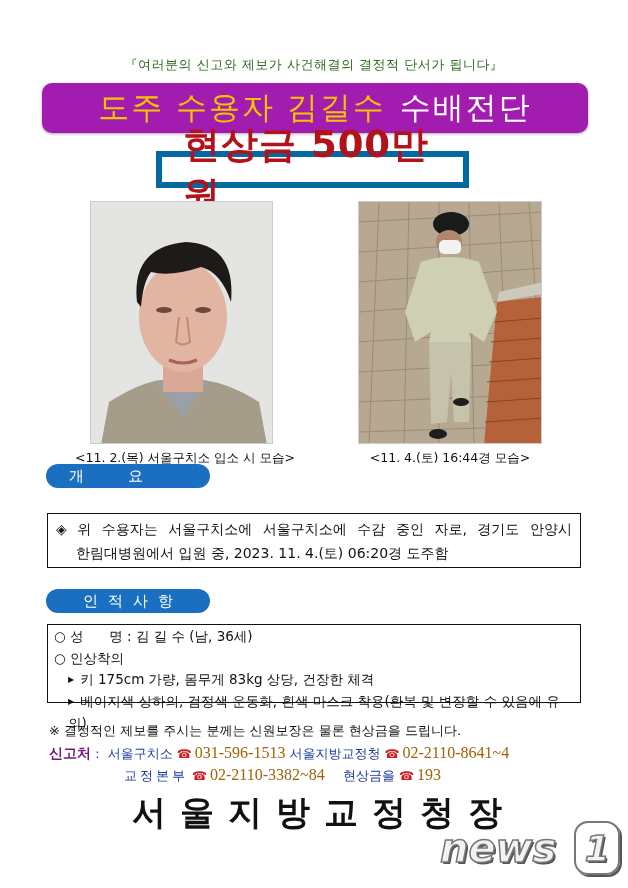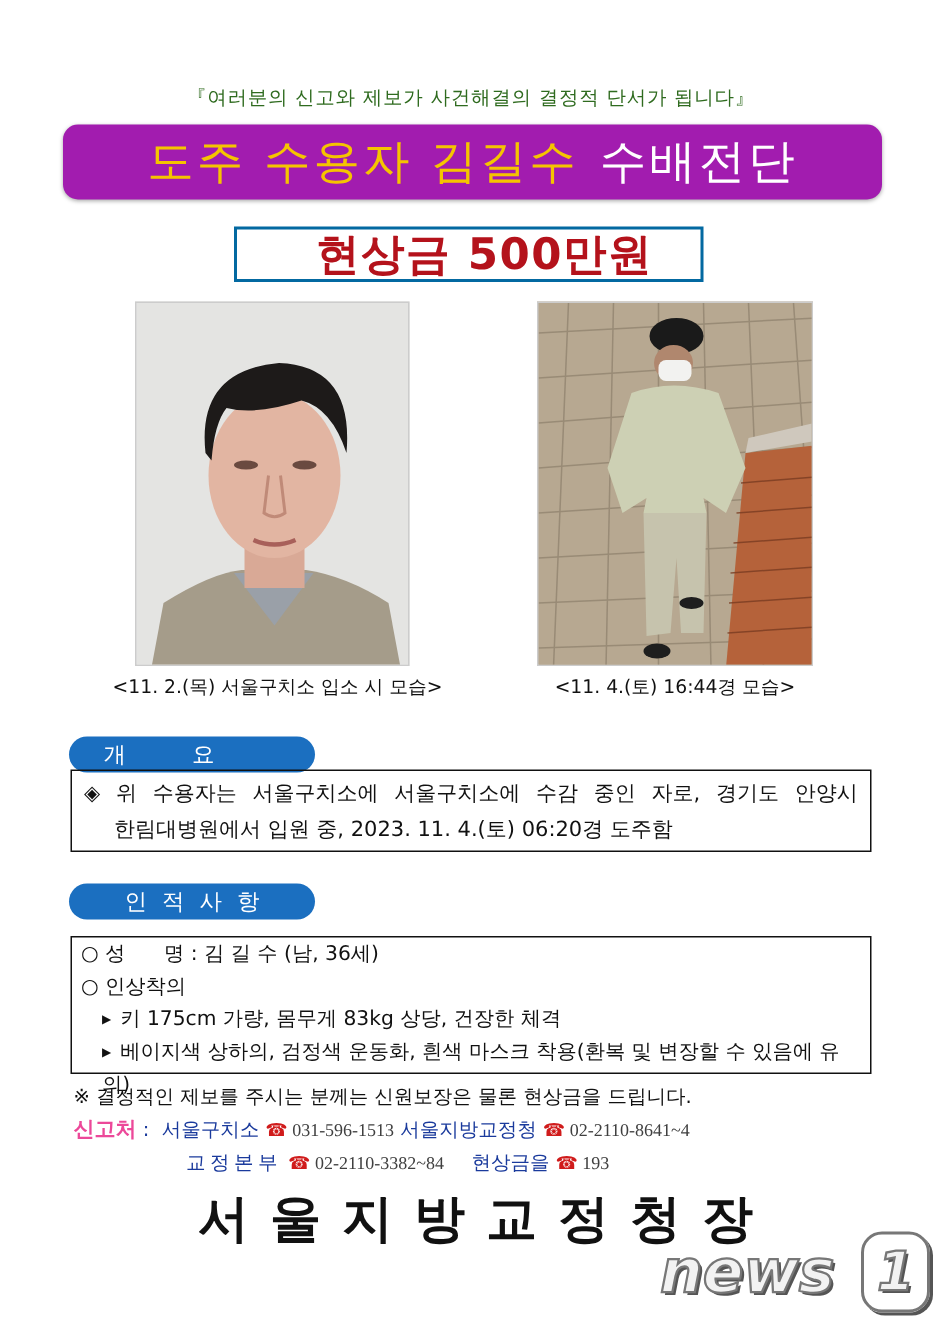--- a/index.html
+++ b/index.html
@@ -14,52 +14,52 @@
   }
   .title-bar {
     left:42px; top:83px; width:546px; height:50px; background:#a21caf;
     border-radius:10px; box-shadow:0 1px 3px rgba(0,0,0,0.35);
     display:flex; align-items:center; justify-content:center; gap:14px;
     font-size:31px; letter-spacing:2px;
   }
   .title-bar .yellow { color:#f5c400; }
   .title-bar .white { color:#ffffff; }
   .reward-box {
-    left:156px; top:151px; width:313px; height:37px; border:2px solid #0369a1;
+    left:156px; top:151px; width:313px; height:37px; border:6px solid #0369a1;
     box-sizing:border-box; display:flex; align-items:center; justify-content:center;
-    font-size:29px; color:#b4121b; font-weight:bold; letter-spacing:1px;padding-left:21px;
+    font-size:37px; color:#b4121b; font-weight:bold; letter-spacing:1px;padding-left:21px;
   }
   .photo {
     border:1px solid #ccc; box-sizing:border-box; overflow:hidden;
   }
   .photo-1 { left:90px; top:201px; width:183px; height:243px; background:#e6e6e4; }
   .photo-2 { left:358px; top:201px; width:184px; height:243px; background:#b9ab93; }
   .caption { font-size:12.5px; color:#111; text-align:center; }
   .cap-1 { left:60px; width:250px; top:450px; }
   .cap-2 { left:330px; width:240px; top:450px; }
   .pill {
     left:46px; width:164px; height:24px; border-radius:12px; background:#1b6fc0;
     color:#fff; display:flex; align-items:center; justify-content:center; font-size:15px;
   }
-  .pill-1 { top:491px; letter-spacing:44px; box-sizing:border-box; }
+  .pill-1 { top:464px; letter-spacing:44px; box-sizing:border-box; }
   .pill-2 { top:589px; letter-spacing:10px; padding-left:10px; box-sizing:border-box; }
   .box {
     left:47px; width:534px; border:1.5px solid #111; box-sizing:border-box;
     font-size:14px; line-height:24px;
   }
   .box-1 { top:513px; height:55px; padding:3px 8px 0 8px; }
   .box-1 .row1 { display:flex; justify-content:space-between; }
   .box-1 .row2 { padding-left:0; }
-  .box-2 { top:624px; height:92px; padding:1px 6px 0 6px; line-height:21.5px; font-size:13.5px; }
+  .box-2 { top:624px; height:79px; padding:1px 6px 0 6px; line-height:21.5px; font-size:13.5px; }
   .sub { padding-left:14px; }
   .arrow { font-size:8px; vertical-align:middle; margin-right:6px; }
   .notice { left:49px; top:722px; font-size:13px; color:#111; }
   .contact { font-size:13px; color:#1a3a9c; }
-  .contact .label { font-weight:bold; font-size:14px; color:#ec4899; }
-  .contact .phone { color:#404040; font-family:"Liberation Serif", serif; font-size:12px; }
+  .contact .label { font-weight:bold; font-size:14px; color:#701a75; }
+  .contact .phone { color:#a16207; font-family:"Liberation Serif", serif; font-size:16px; }
   .contact .tel { color:#d01b1b; font-size:12px; margin:0 3px 0 4px; }
   .contact-1 { left:49px; top:744px; }
   .contact-2 { left:124px; top:766px; }
   .signature {
     left:0; width:628px; top:790px; text-align:center; font-size:34px; font-weight:bold;
     letter-spacing:14px; color:#111; padding-left:20px; box-sizing:border-box;
   }
   .watermark {
     left:440px; top:818px; width:180px; height:60px;
     font-family:"DejaVu Sans", sans-serif; font-style:italic; font-weight:bold; font-size:40px;

